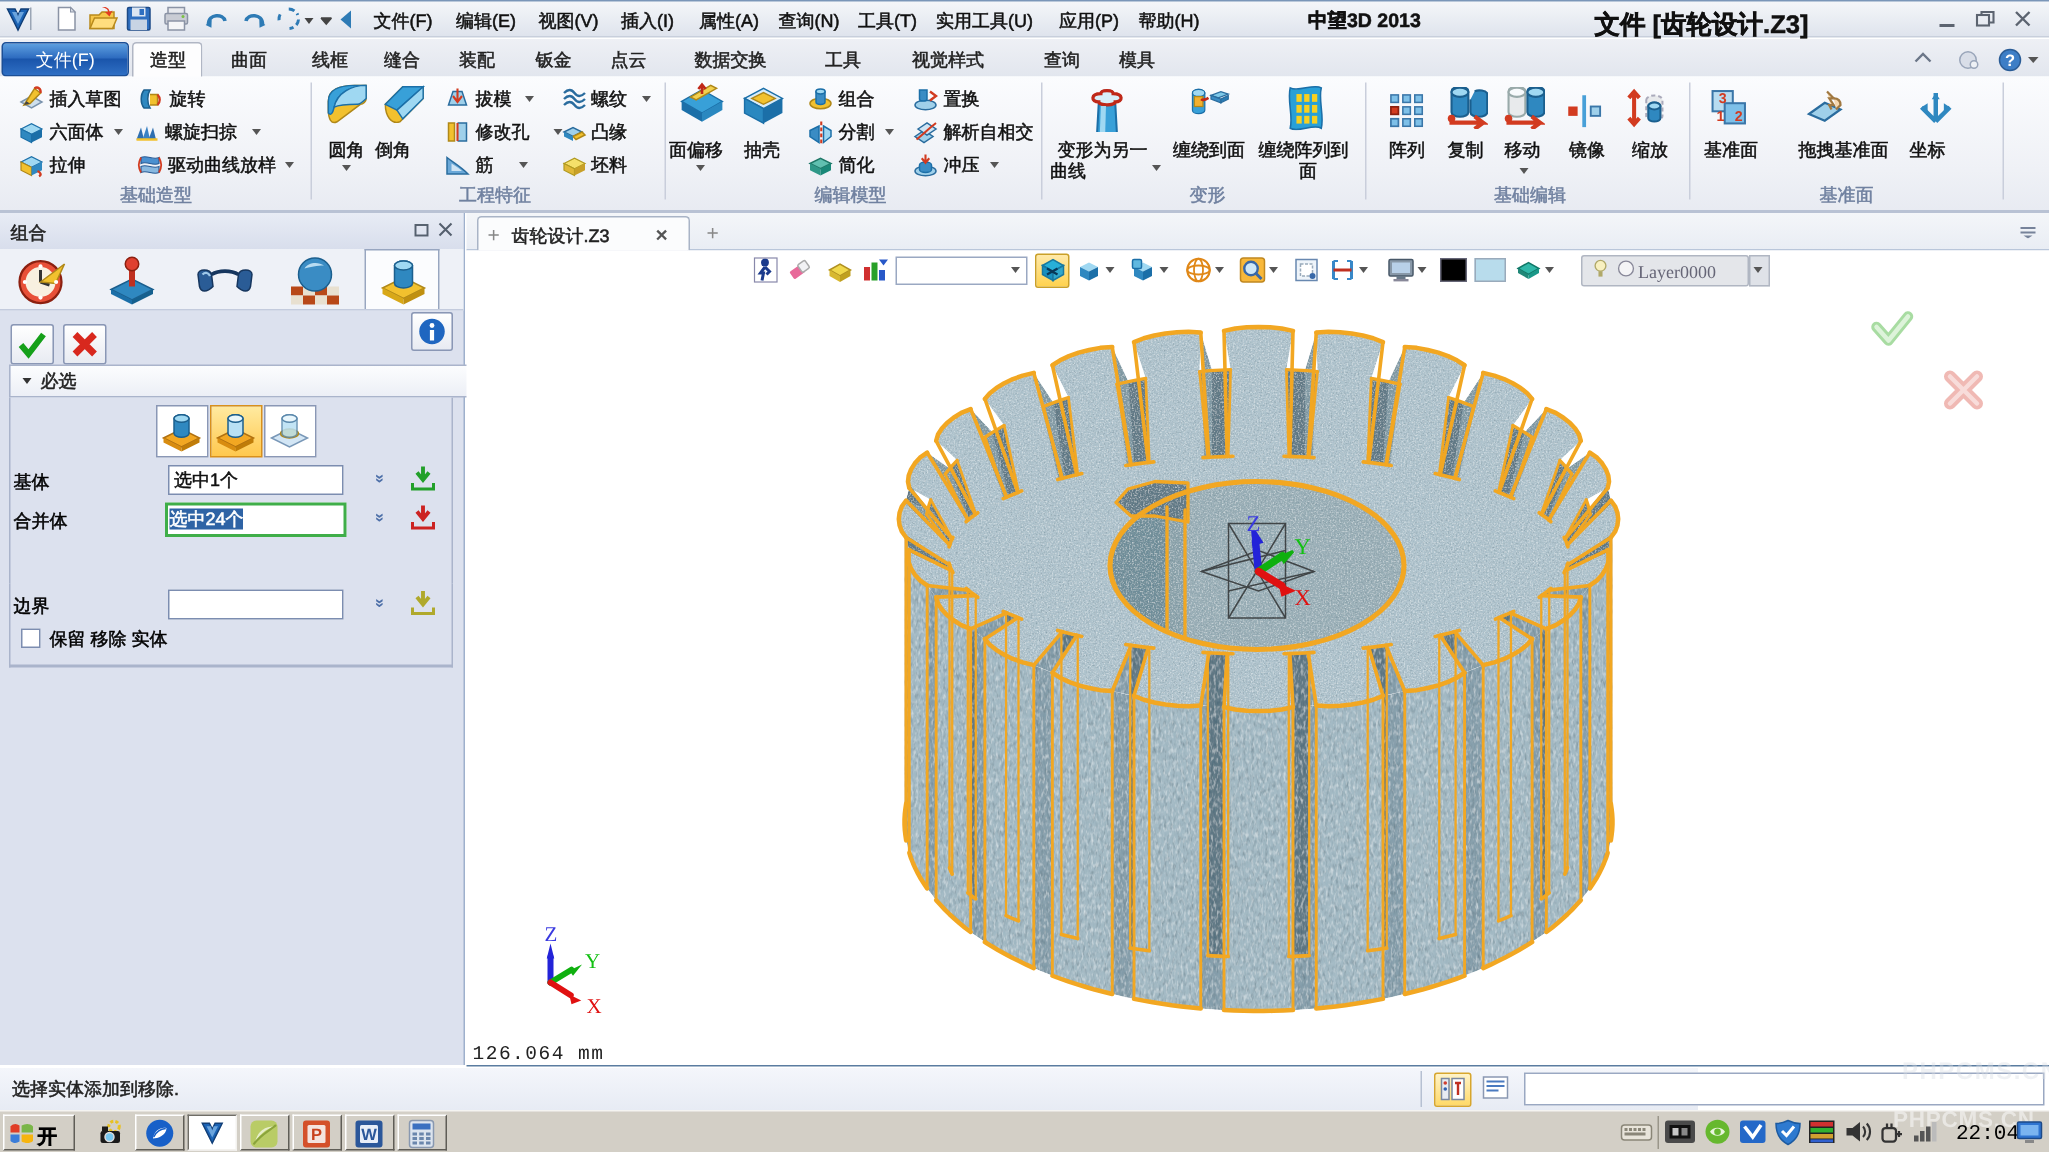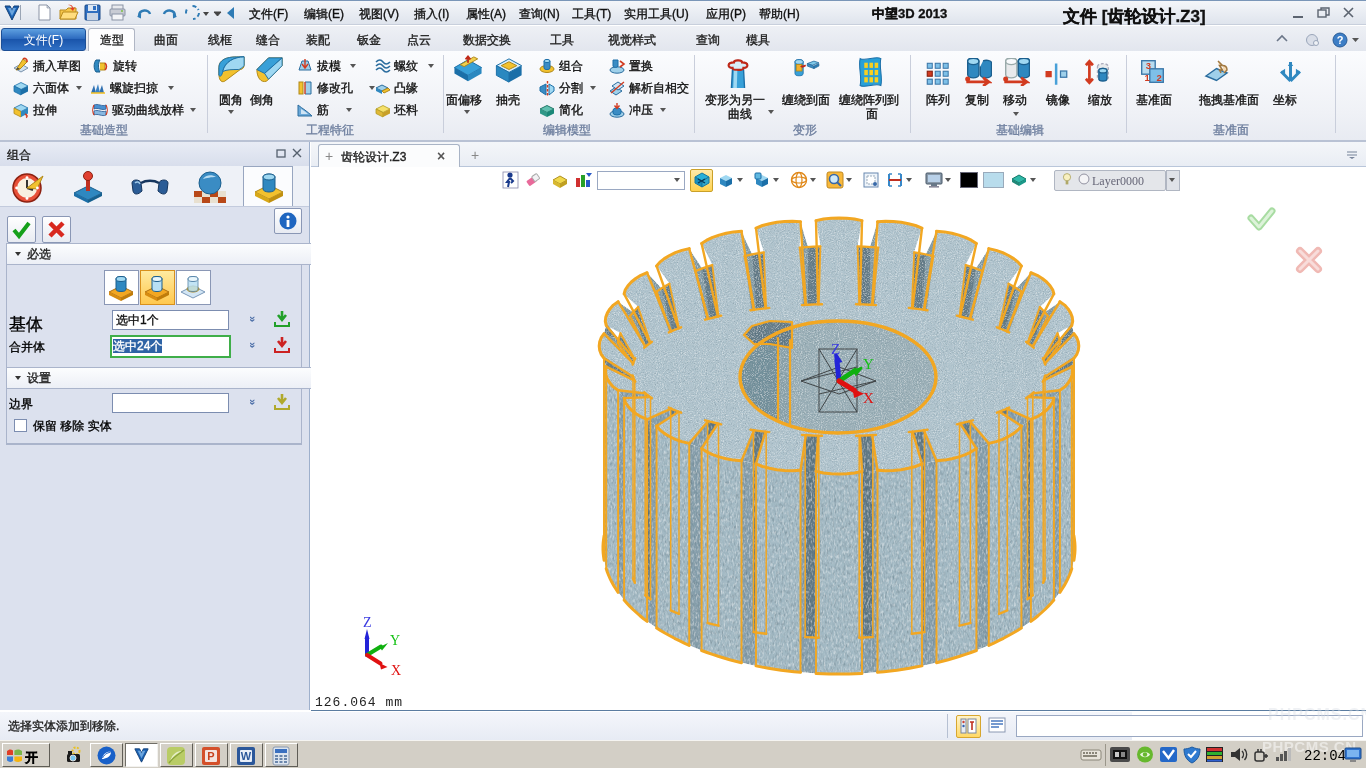--- a/index.html
+++ b/index.html
@@ -285,21 +285,21 @@
       <path d="M9 2 v5 m-2.5 -2.5 l2.5 3 l2.5 -3" stroke="#d23b20" stroke-width="1.4" fill="none"></path>
     </svg>
     <div class="abs it cjk" style="left:629px;top:51px">冲压</div>
     <div class="abs dar" style="left:660px;top:57px"></div>
     <svg class="abs" style="left:723px;top:5px" width="30" height="32" viewBox="0 0 22 22">
       <path d="M7 8 C3 8 3 4 8 4 C8 2 14 2 14 4 C19 4 19 8 15 8 L16 26 C16 29 6 29 6 26 Z" fill="#38a0d8" stroke="#1b6fa8"></path>
       <path d="M7 8 C3 8 3 4 8 4 C8 2 14 2 14 4 C19 4 19 8 15 8 C15 10 7 10 7 8 Z" fill="#d8eef8" stroke="#c02818" stroke-width="1.6"></path>
       <path d="M8 10 L7.4 26 C7.4 27 9 27.5 10 27.5 L10.5 10 Z" fill="#9fd8f2"></path>
     </svg>
     <div class="abs it cjk" style="left:705px;top:41px">变形为另一</div>
-    <div class="abs it cjk" style="left:728px;top:55px">曲线</div>
+    <div class="abs it cjk" style="left:700px;top:55px">曲线</div>
     <div class="abs dar" style="left:768px;top:59px"></div>
     <svg class="abs" style="left:789px;top:6px" width="35" height="28" viewBox="0 0 34 34">
       <path d="M3 6 a5 2.8 0 0 1 10 0 l0 14 a5 2.8 0 0 1 -10 0 Z" fill="#38a0d8" stroke="#1b6fa8"></path>
       <ellipse cx="8" cy="6" rx="5" ry="2.8" fill="#9fd8f2" stroke="#1b6fa8"></ellipse>
       <rect x="4.5" y="9" width="7" height="8" fill="#f2b02e" stroke="#b08818"></rect>
       <path d="M18 8 l8 -3 l6 2 l-8 3 Z" fill="#7ec8e8" stroke="#2a6c9e"></path>
       <path d="M18 8 l8 3 l0 3 l-8 -3 Z" fill="#3a8cc4" stroke="#2a6c9e"></path>
       <path d="M26 11 l6 -3 l0 3 l-6 3 Z" fill="#2a7cb4" stroke="#2a6c9e"></path>
       <path d="M16 10 C13 12 11 12 10 11" stroke="#c02818" stroke-width="2" fill="none"></path>
       <path d="M10 11 l4 -1 l-2 3 Z" fill="#c02818"></path>
@@ -491,36 +491,35 @@
       <path d="M27 20 L15 26 L15 29 L27 23 Z" fill="#c07c08"></path>
       <path d="M10 7 a5 2.5 0 0 1 10 0 l0 10 a5 2.5 0 0 1 -10 0 Z" fill="#b8e0f4" stroke="#1b5f8e"></path>
       <ellipse cx="15" cy="7" rx="5" ry="2.5" fill="#e8f6fc" stroke="#1b5f8e"></ellipse>
     </svg>
     <svg class="abs" style="left:178px;top:130px" width="31" height="31" viewBox="0 0 31 31">
       <path d="M3 20 L15 14 L27 20 L15 26 Z" fill="#cfe4f4" stroke="#6a8cb0" opacity="0.9"></path>
       <ellipse cx="15" cy="17" rx="6" ry="3" fill="#f2c12e" stroke="#b08818"></ellipse>
       <path d="M10 7 a5 2.5 0 0 1 10 0 l0 10 a5 2.5 0 0 1 -10 0 Z" fill="#b8e0f4" stroke="#5a88ac" opacity="0.85"></path>
       <ellipse cx="15" cy="7" rx="5" ry="2.5" fill="#e8f6fc" stroke="#5a88ac"></ellipse>
     </svg>
- <div class="abs cjk" style="left:9px;top:171px;font-size:17px">基体</div>
+ <div class="abs cjk" style="left:9px;top:171px;font-size:12px">基体</div>
  <div class="abs fld" style="left:112px;top:168px;width:117px"><span class="cjk" style="margin-left:3px">选中1个</span></div>
  <div class="abs chev" style="left:250px;top:171px">»</div>
  <svg class="abs" style="left:272px;top:167px" width="20" height="20" viewBox="0 0 20 20">
       <path d="M10 2 v8 m-4 -4 l4 5 l4 -5" stroke="#22a02a" stroke-width="2.6" fill="none"></path>
       <path d="M3 13 v4 h14 v-4" stroke="#22a02a" stroke-width="2" fill="none"></path>
     </svg>
  <div class="abs cjk" style="left:9px;top:197px;font-size:12px">合并体</div>
  <div class="abs fld" style="left:110px;top:193px;width:121px;border:2px solid #3fae49;height:23px"><span class="cjk" style="margin-left:1px;background:#2e63a5;color:#fff">选中24个</span></div>
  <div class="abs chev" style="left:250px;top:197px">»</div>
  <svg class="abs" style="left:272px;top:193px" width="20" height="20" viewBox="0 0 20 20">
       <path d="M10 2 v8 m-4 -4 l4 5 l4 -5" stroke="#cc2222" stroke-width="2.6" fill="none"></path>
       <path d="M3 13 v4 h14 v-4" stroke="#cc2222" stroke-width="2" fill="none"></path>
     </svg>
 
- <div class="abs sech" style="top:225px"><span class="abs dar" style="left:8px;top:8px;border-top-color:#333"></span><span class="cjk" style="margin-left:20px">设置</span></div>
  <div class="abs" style="left:6px;top:247px;width:296px;height:55px;background:#dce1ee;border:1px solid #aab4cb;border-top:none"></div>
  <div class="abs cjk" style="left:9px;top:254px;font-size:12px">边界</div>
  <div class="abs fld" style="left:112px;top:251px;width:117px"></div>
  <div class="abs chev" style="left:250px;top:254px">»</div>
  <svg class="abs" style="left:272px;top:250px" width="20" height="20" viewBox="0 0 20 20">
       <path d="M10 2 v8 m-4 -4 l4 5 l4 -5" stroke="#b0a92c" stroke-width="2.6" fill="none"></path>
       <path d="M3 13 v4 h14 v-4" stroke="#b0a92c" stroke-width="2" fill="none"></path>
     </svg>
  <div class="abs" style="left:14px;top:277px;width:13px;height:13px;background:#fff;border:1px solid #7c8db0"></div>
  <div class="abs cjk" style="left:33px;top:276px;font-size:12px">保留 移除 实体</div>

